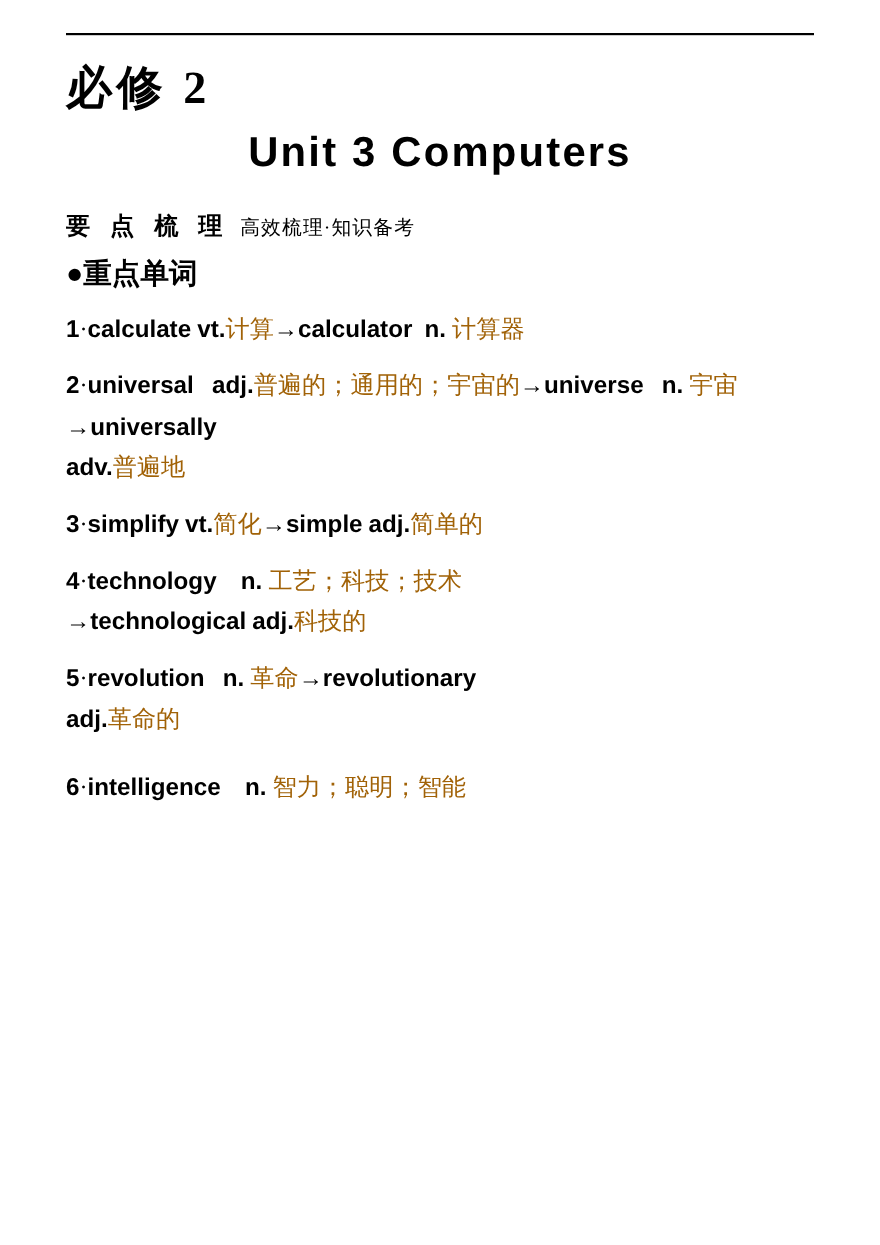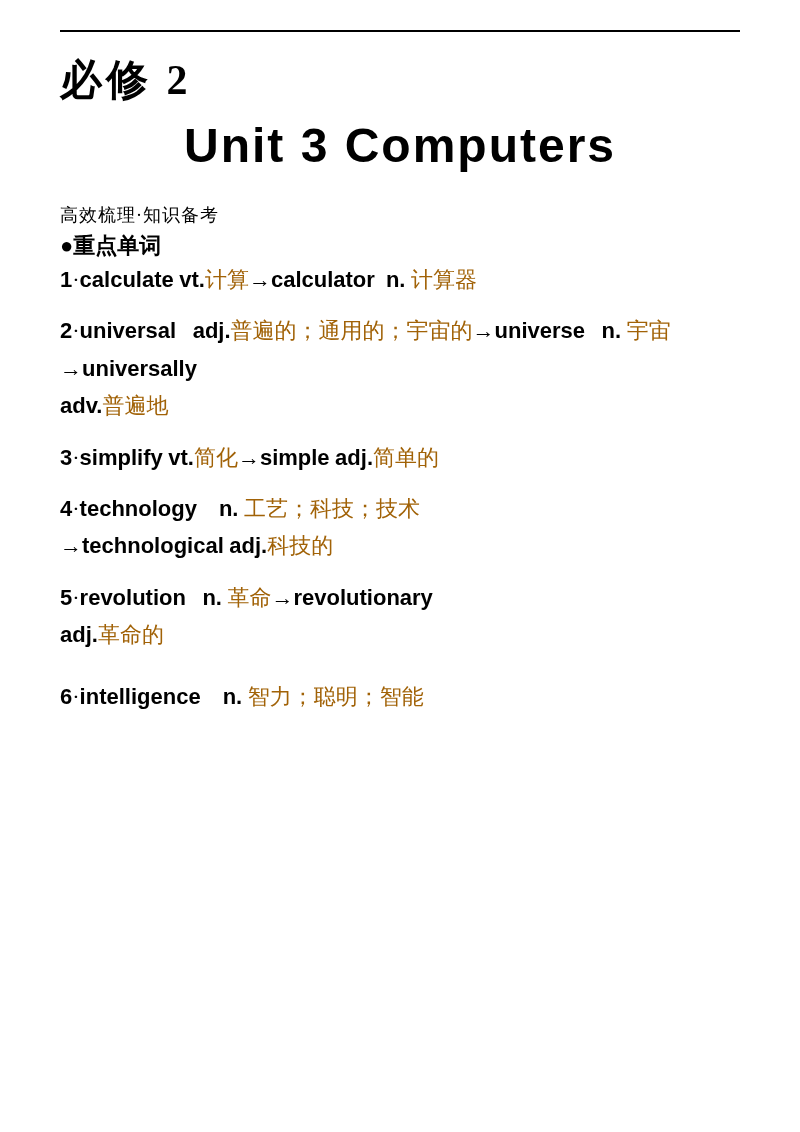--- a/index.html
+++ b/index.html
@@ -27,21 +27,21 @@
       text-align: left;
       font-size: 42px;
       font-weight: bold;
       font-family: "SimSun", "宋体", serif;
       margin-bottom: 10px;
       letter-spacing: 4px;
     }
 
     .unit-title {
       text-align: center;
-      font-size: 48px;
+      font-size: 38px;
       font-weight: bold;
       font-family: Arial, "Times New Roman", sans-serif;
       margin-bottom: 30px;
       letter-spacing: 2px;
     }
 
     .section-header {
       font-size: 22px;
       font-weight: bold;
       margin-bottom: 6px;
@@ -58,23 +58,24 @@
     }
 
     .section-header-row {
       display: flex;
       align-items: baseline;
       gap: 10px;
       margin-bottom: 4px;
     }
 
     .key-words-title {
-      font-size: 22px;
+      font-size: 26px;
       font-weight: bold;
       font-family: "SimHei", "黑体", sans-serif;
+      margin-bottom: 14px;
       display: flex;
       align-items: center;
       gap: 4px;
     }
 
     .vocab-item {
       font-size: 22px;
       line-height: 1.7;
       margin-bottom: 14px;
       font-family: "SimSun", "宋体", serif;
@@ -114,20 +115,21 @@
 </head>
 <body>
 
 <div class="top-line"></div>
 
 <div class="book-title">必修 2</div>
 
 <div class="unit-title">Unit 3    Computers</div>
 
 <div class="section-header-row">
+  <span class="section-header">要 点 梳 理</span>
   <span class="section-subtitle">高效梳理·知识备考</span>
 </div>
 
 <div class="key-words-title">
   <span>●重点单词</span>
 </div>
 
 <div class="vocab-item">
   <span class="item-number">1</span><span class="dot-separator">·</span><span class="en-word">calculate</span>&nbsp;<span class="en-label">vt.</span><span class="zh-text">计算</span><span class="arrow">→</span><span class="en-word">calculator</span>&nbsp;&nbsp;<span class="en-label">n.</span>&nbsp;<span class="zh-text">计算器</span>
 </div>

